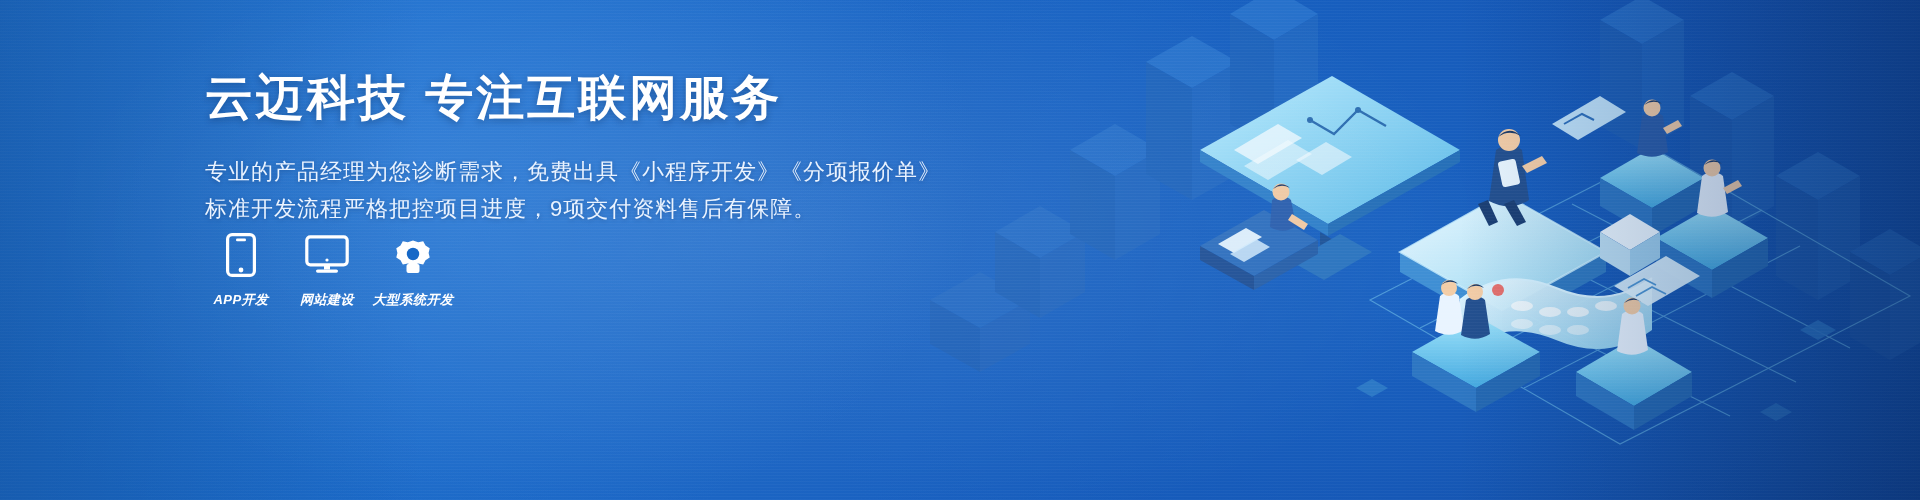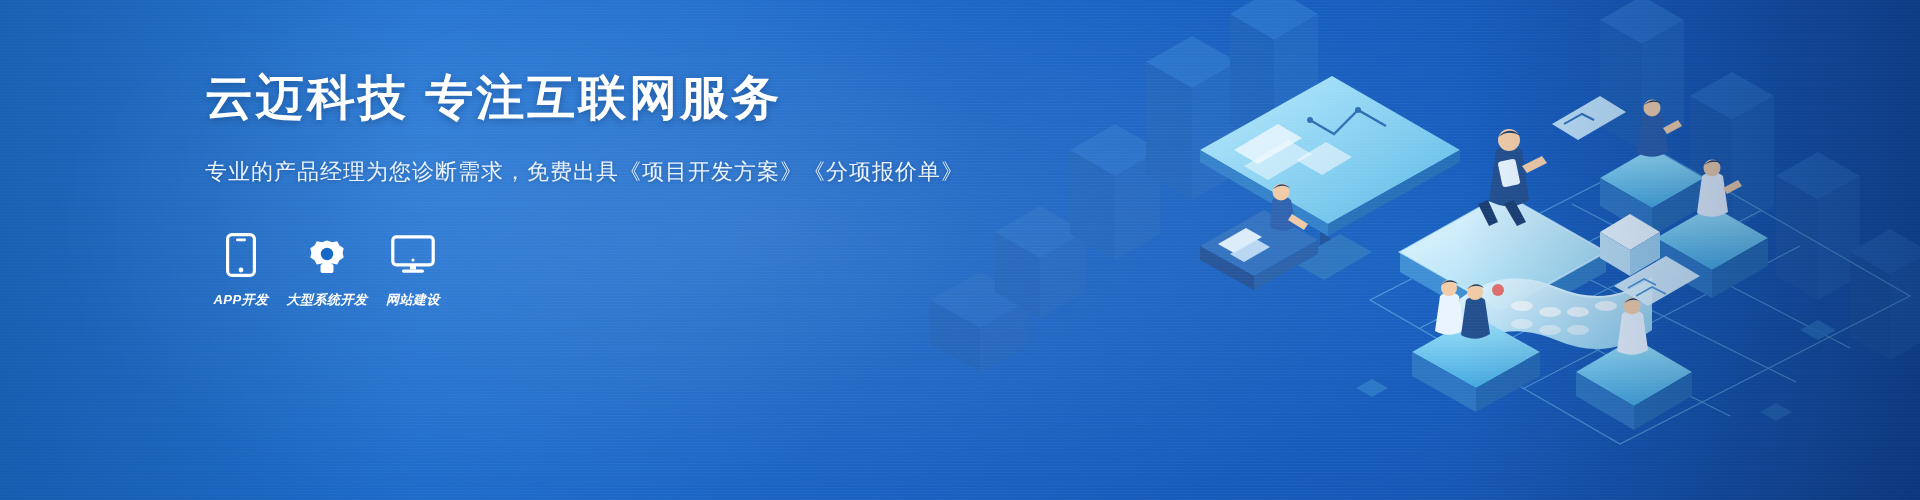--- a/index.html
+++ b/index.html
@@ -309,56 +309,57 @@
     </svg>
   </div>
 
   <div class="tex"></div>
   <div class="vignette"></div>
 
   <div class="copy">
     <div class="headline">云迈科技 专注互联网服务</div>
 
     <div class="sub">
-      <div class="sub-line">专业的产品经理为您诊断需求，免费出具《项目开发方案》《分项报价单》</div>
+      <div class="sub-line">专业的产品经理为您诊断需求，免费出具《小程序开发》《分项报价单》</div>
+      <div class="sub-line">标准开发流程严格把控项目进度，9项交付资料售后有保障。</div>
     </div>
   </div>
 
   <div class="services">
 
     <div class="svc">
       <span class="svc-ico">
         <svg width="30" height="44" viewBox="0 0 30 44">
           <rect x="1.6" y="1.6" width="26.8" height="40.8" rx="4.5" fill="none" stroke="#fff" stroke-width="3.2"></rect>
           <rect x="10" y="5.6" width="10" height="2.6" rx="1.3" fill="#fff"></rect>
           <circle cx="15" cy="37" r="2.4" fill="#fff"></circle>
         </svg>
       </span>
       <span class="svc-label">APP开发</span>
     </div>
 
 
-
-    <div class="svc">
-      <span class="svc-ico">
-        <svg width="42" height="42" viewBox="0 0 42 42">
-          <path d="M21 1.5 l5.2 2.0 l5.0 -1.0 l2.3 4.6 l4.2 3.0 l-1.1 5.0 l1.1 5.0 l-4.2 3.0 l-2.3 4.6 l-5.0 -1.0 l-5.2 2.0 l-5.2 -2.0 l-5.0 1.0 l-2.3 -4.6 l-4.2 -3.0 l1.1 -5.0 l-1.1 -5.0 l4.2 -3.0 l2.3 -4.6 l5.0 1.0 z" fill="#fff" transform="translate(0,5) scale(1,0.92)"></path>
-          <circle cx="21" cy="20" r="6.2" fill="#1668c7"></circle>
-          <rect x="14.5" y="30" width="13" height="9" rx="2" fill="#fff"></rect>
-        </svg>
-      </span>
-      <span class="svc-label">大型系统开发</span>
-    </div>
 
     <div class="svc">
       <span class="svc-ico">
         <svg width="44" height="40" viewBox="0 0 44 40">
           <rect x="1.8" y="1.8" width="40.4" height="28" rx="3.5" fill="none" stroke="#fff" stroke-width="3.2"></rect>
           <circle cx="22" cy="25" r="1.6" fill="#fff"></circle>
           <rect x="19" y="30" width="6" height="4.5" fill="#fff"></rect>
           <rect x="11" y="34.5" width="22" height="3.2" rx="1.6" fill="#fff"></rect>
         </svg>
       </span>
       <span class="svc-label">网站建设</span>
     </div>
 
+    <div class="svc">
+      <span class="svc-ico">
+        <svg width="42" height="42" viewBox="0 0 42 42">
+          <path d="M21 1.5 l5.2 2.0 l5.0 -1.0 l2.3 4.6 l4.2 3.0 l-1.1 5.0 l1.1 5.0 l-4.2 3.0 l-2.3 4.6 l-5.0 -1.0 l-5.2 2.0 l-5.2 -2.0 l-5.0 1.0 l-2.3 -4.6 l-4.2 -3.0 l1.1 -5.0 l-1.1 -5.0 l4.2 -3.0 l2.3 -4.6 l5.0 1.0 z" fill="#fff" transform="translate(0,5) scale(1,0.92)"></path>
+          <circle cx="21" cy="20" r="6.2" fill="#1668c7"></circle>
+          <rect x="14.5" y="30" width="13" height="9" rx="2" fill="#fff"></rect>
+        </svg>
+      </span>
+      <span class="svc-label">大型系统开发</span>
+    </div>
+
   </div>
 </div>
 
 </body></html>

